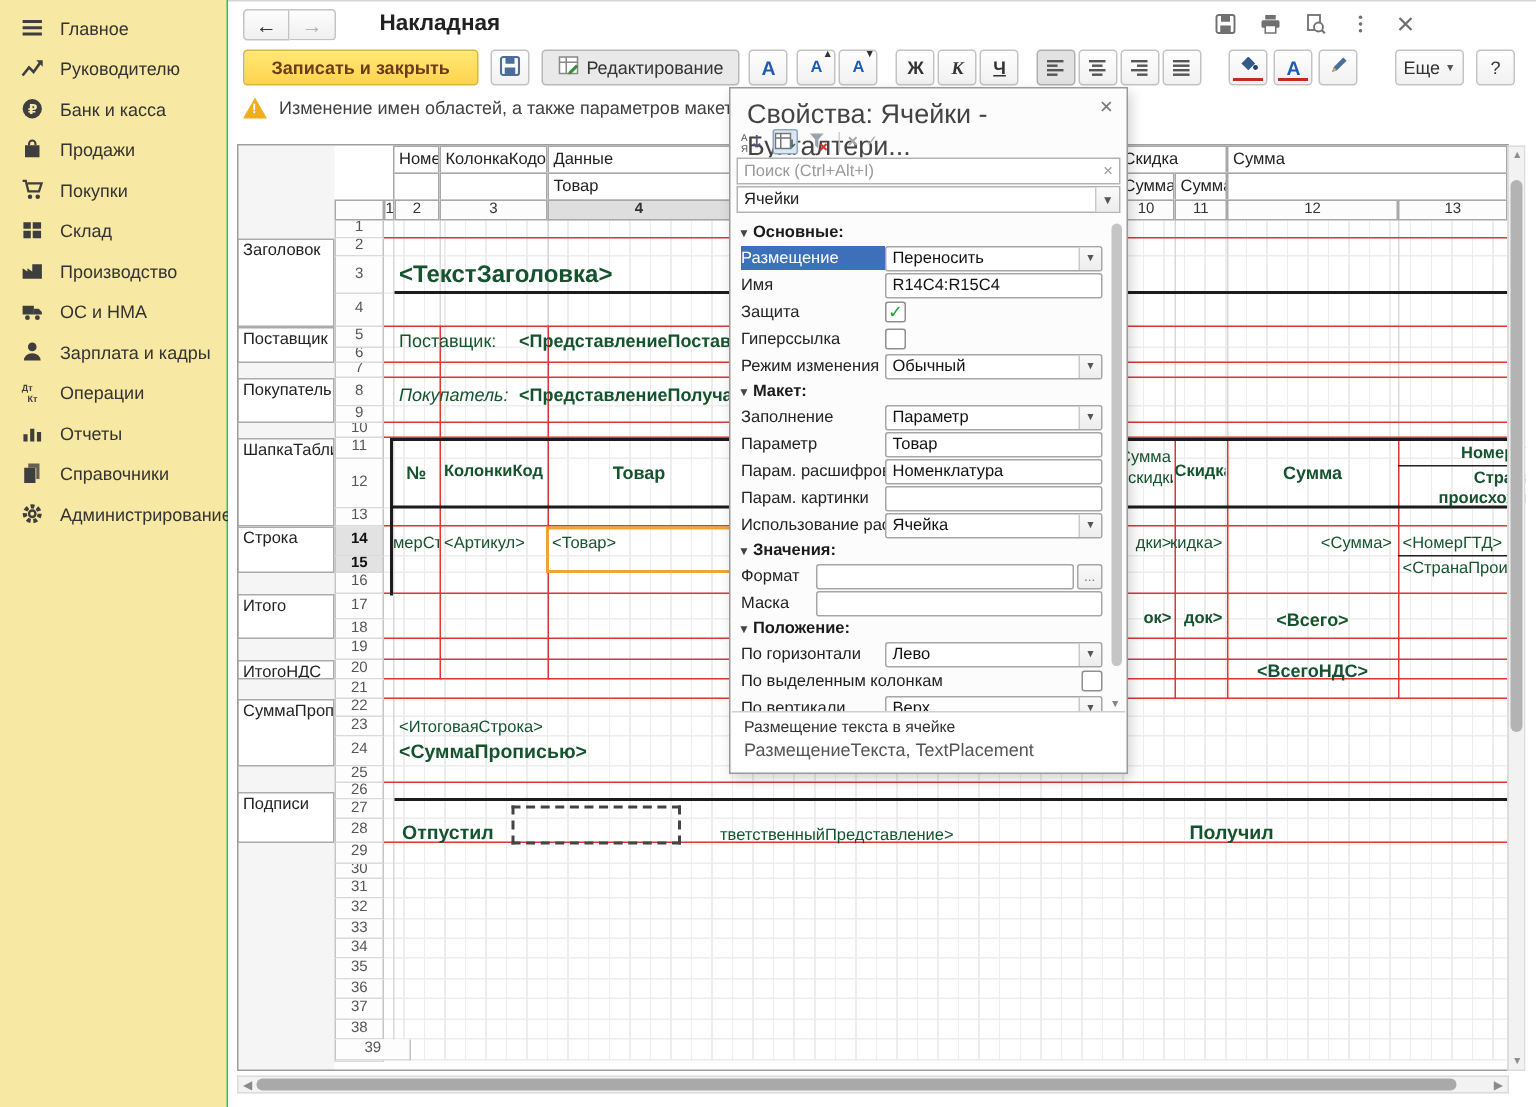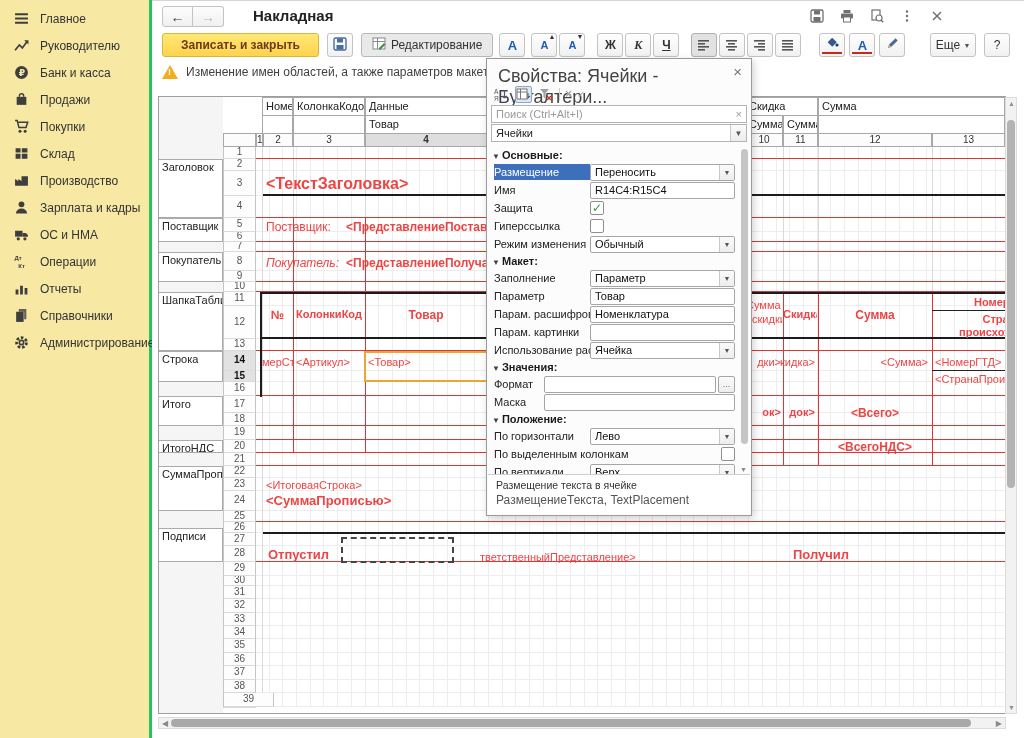--- a/index.html
+++ b/index.html
@@ -1,20 +1,20 @@
 <!DOCTYPE html>
 <html><head>
 <meta charset="utf-8">
 <style>
   html,body{margin:0;padding:0;background:#e9e9e9;}
   *{box-sizing:border-box;}
   .stage{position:relative;width:1024px;height:738px;background:#fff;overflow:hidden;
          font-family:"Liberation Sans","DejaVu Sans",sans-serif;font-size:11px;color:#333;}
   
-  .sidebar{position:absolute;left:0;top:0;width:152px;height:738px;background:#f7e8a3;border-right:3px solid #22c55e;}
+  .sidebar{position:absolute;left:0;top:0;width:152px;height:738px;background:#f7e8a3;border-right:1px solid #22c55e;}
   .sb-item{display:flex;align-items:center;height:27px;cursor:pointer;}
   .sb-item .ic{width:15px;height:15px;margin:0 11px 0 14px;color:#3e3e3e;flex:none;}
   .sb-item .ic svg{width:15px;height:15px;fill:currentColor;display:block;}
   .sb-item .lb{font-size:12px;color:#333;white-space:nowrap;}
   
   .main{position:absolute;left:152px;top:0;right:0;height:738px;background:#fff;border-top:1px solid #d5d5d5;}
   .topbar{position:absolute;left:0;top:0;right:0;height:29px;}
   .navbtns{position:absolute;left:10px;top:5px;display:flex;}
   .nbtn{width:31px;height:21px;border:1px solid #c3c3c3;background:linear-gradient(#fdfdfd,#f0f0f0);
         display:flex;align-items:center;justify-content:center;font-size:14px;line-height:1;}
@@ -64,21 +64,21 @@
          white-space:nowrap;overflow:hidden;z-index:6;font-size:11px;color:#222;}
   .cnum{border:1px solid #a8a8a8;background:#fcfcfc;height:14px;line-height:12px;text-align:center;
         font-size:10px;color:#333;overflow:hidden;z-index:6;}
   .cnum.hl{background:#dedede;font-weight:bold;}
   .rnum{border-right:1px solid #c4c4c4;border-bottom:1px solid #dadada;border-left:1px solid #c4c4c4;
         background:#fdfdfd;color:#555;font-size:10px;text-align:center;z-index:6;overflow:hidden;}
   .rnum.hl{background:#e2e2e2;color:#111;font-weight:bold;}
   .sectbg{background:#f5f5f5;z-index:0;}
   .rnumbg{background:#fbfbfb;z-index:0;}
   .section{border:1px solid #ababab;background:#fff;padding:1px 3px;white-space:nowrap;overflow:hidden;z-index:6;font-size:11px;color:#222;}
-  .cell{white-space:nowrap;overflow:hidden;height:14px;line-height:14px;z-index:8;font-size:11px;color:#ef4444;}
+  .cell{white-space:nowrap;overflow:hidden;height:14px;line-height:14px;z-index:8;font-size:11px;color:#14532d;}
   .cell.b{font-weight:bold;}
   .cell.lg{font-size:16px;height:21px;line-height:21px;}
   .cell.md{font-size:13px;height:17px;line-height:17px;}
   .cell.s12{font-size:12px;height:16px;line-height:16px;}
   .cell.ctr{text-align:center;}
   .cell.rt{text-align:right;}
   .box-sel{border:2px solid #efa435;z-index:9;}
   .box-dash{border:2px dashed #444;z-index:9;}
   
   .vscroll{position:absolute;left:853px;top:96px;width:12px;height:617px;background:#f2f2f2;border:1px solid #dcdcdc;z-index:20;}
@@ -194,36 +194,36 @@
           <span class="ic">
             <svg viewBox="0 0 14 14">
               <path d="M1 12V5.5l3 2v-2l3 2V3h6v9z"></path>
             </svg>
           </span>
           <span class="lb">Производство</span>
         </div>
         <div class="sb-item">
           <span class="ic">
             <svg viewBox="0 0 14 14">
-              <circle cx="7" cy="4" r="2.7"></circle>
-              <path d="M1.8 12.5a5.2 4.6 0 0 1 10.4 0z"></path>
-            </svg>
-          </span>
-          <span class="lb">Зарплата и кадры</span>
-        </div>
-        <div class="sb-item">
-          <span class="ic">
-            <svg viewBox="0 0 14 14">
               <path d="M1 3.5h7v5.5H1z"></path>
               <path d="M8 5.5h3l2 2v1.5H8z"></path>
               <circle cx="4" cy="11" r="1.5"></circle>
               <circle cx="10.2" cy="11" r="1.5"></circle>
             </svg>
           </span>
           <span class="lb">ОС и НМА</span>
+        </div>
+        <div class="sb-item">
+          <span class="ic">
+            <svg viewBox="0 0 14 14">
+              <circle cx="7" cy="4" r="2.7"></circle>
+              <path d="M1.8 12.5a5.2 4.6 0 0 1 10.4 0z"></path>
+            </svg>
+          </span>
+          <span class="lb">Зарплата и кадры</span>
         </div>
         <div class="sb-item">
           <span class="ic">
             <svg viewBox="0 0 14 14">
               <text x="0.5" y="6" font-size="5.6" font-weight="bold" fill="currentColor">Дт</text>
               <text x="4" y="13" font-size="5.6" font-weight="bold" fill="currentColor">Кт</text>
             </svg>
           </span>
           <span class="lb">Операции</span>
         </div>

